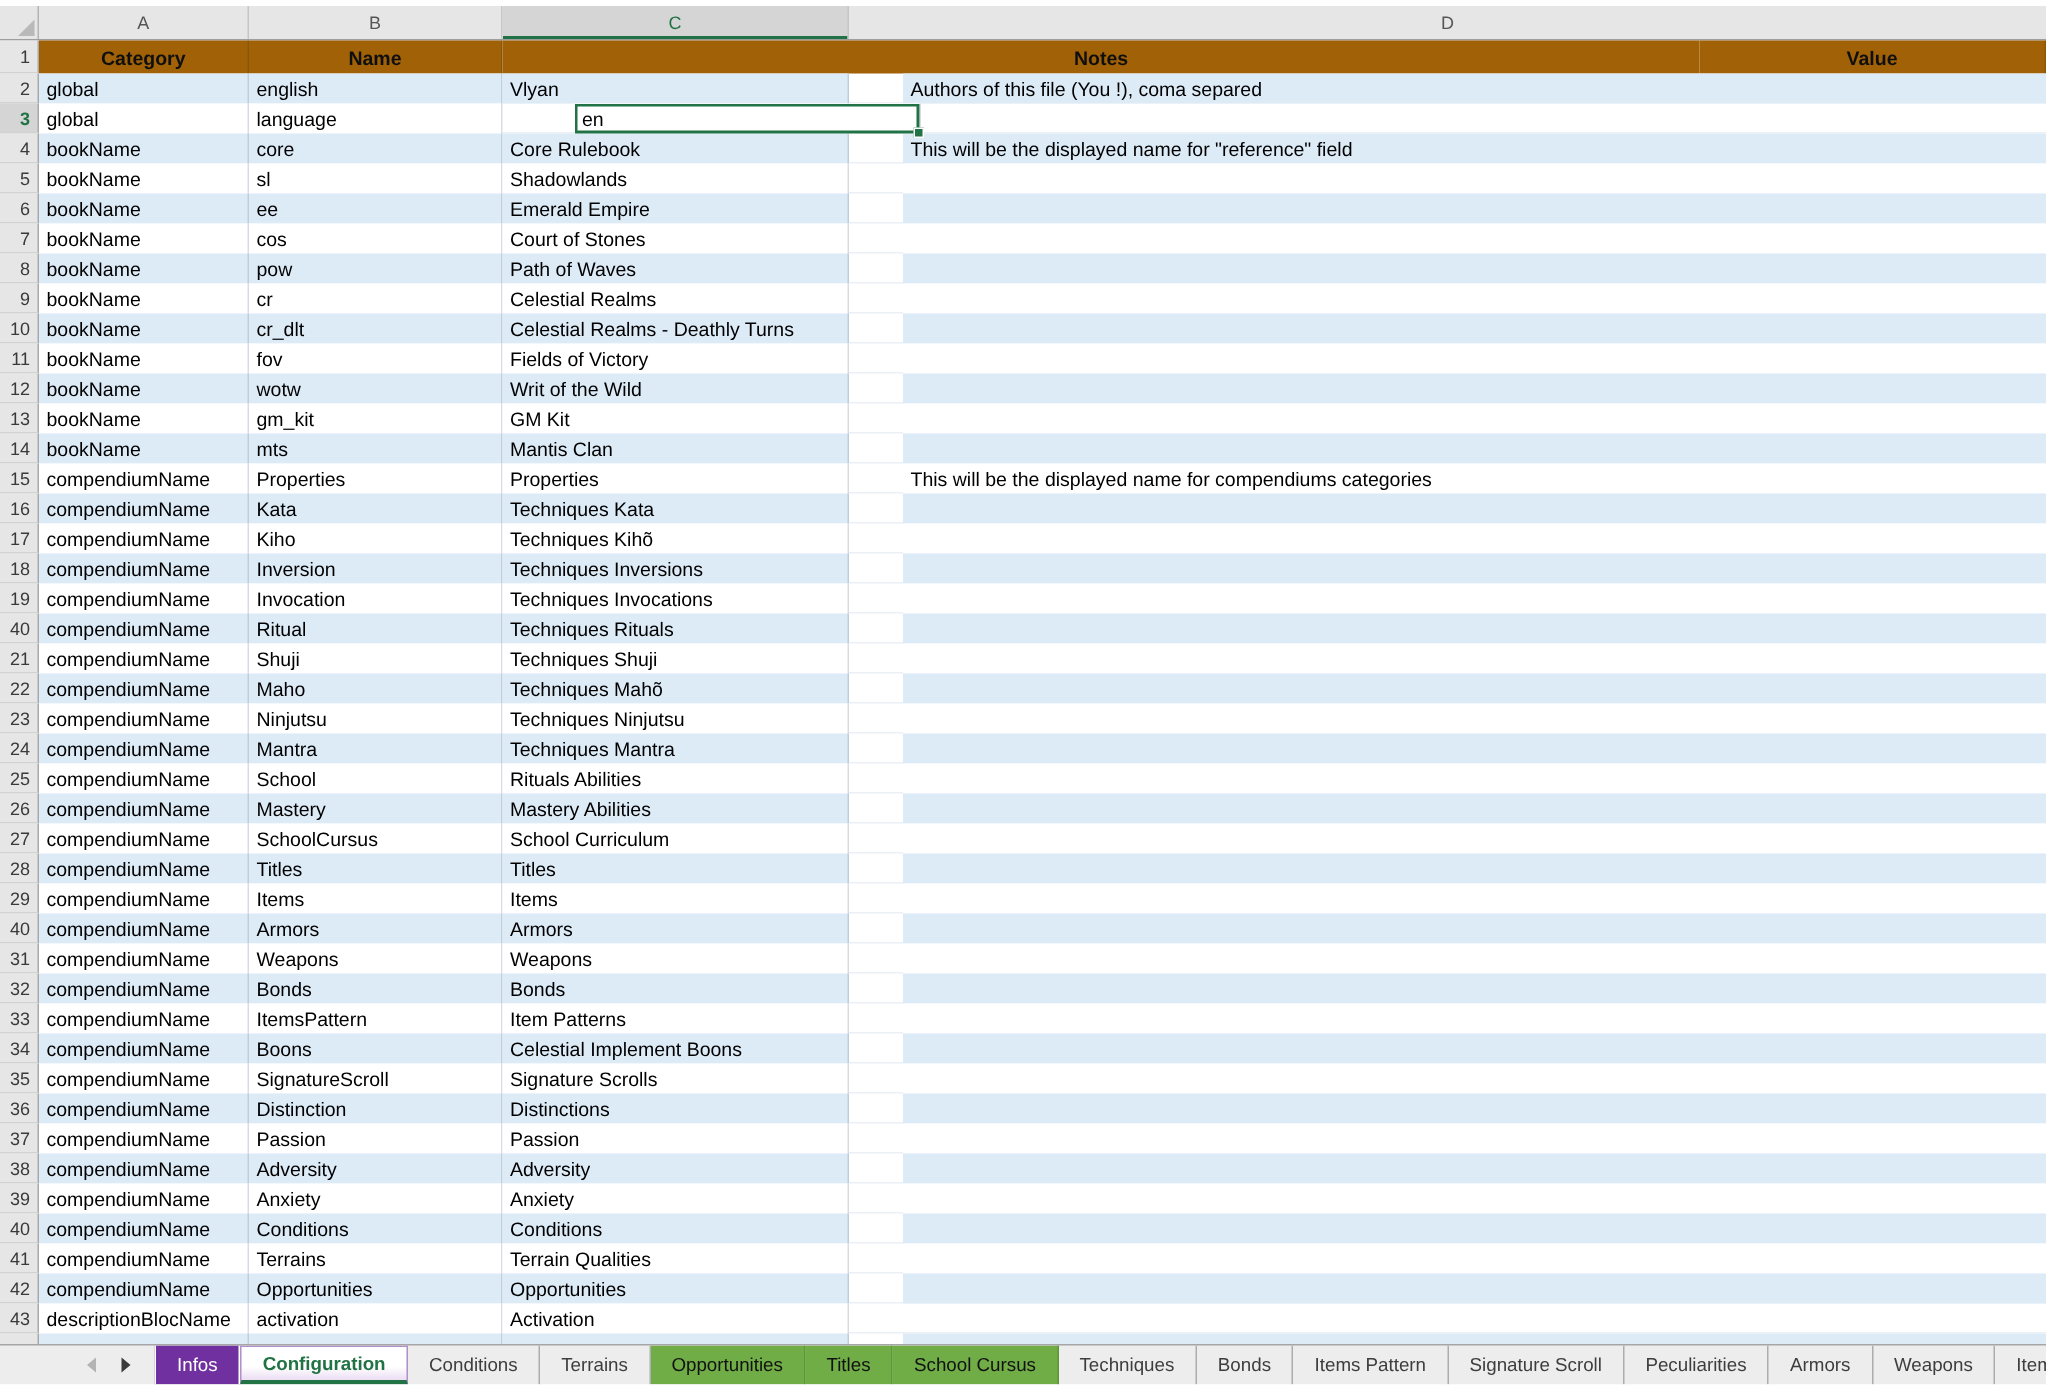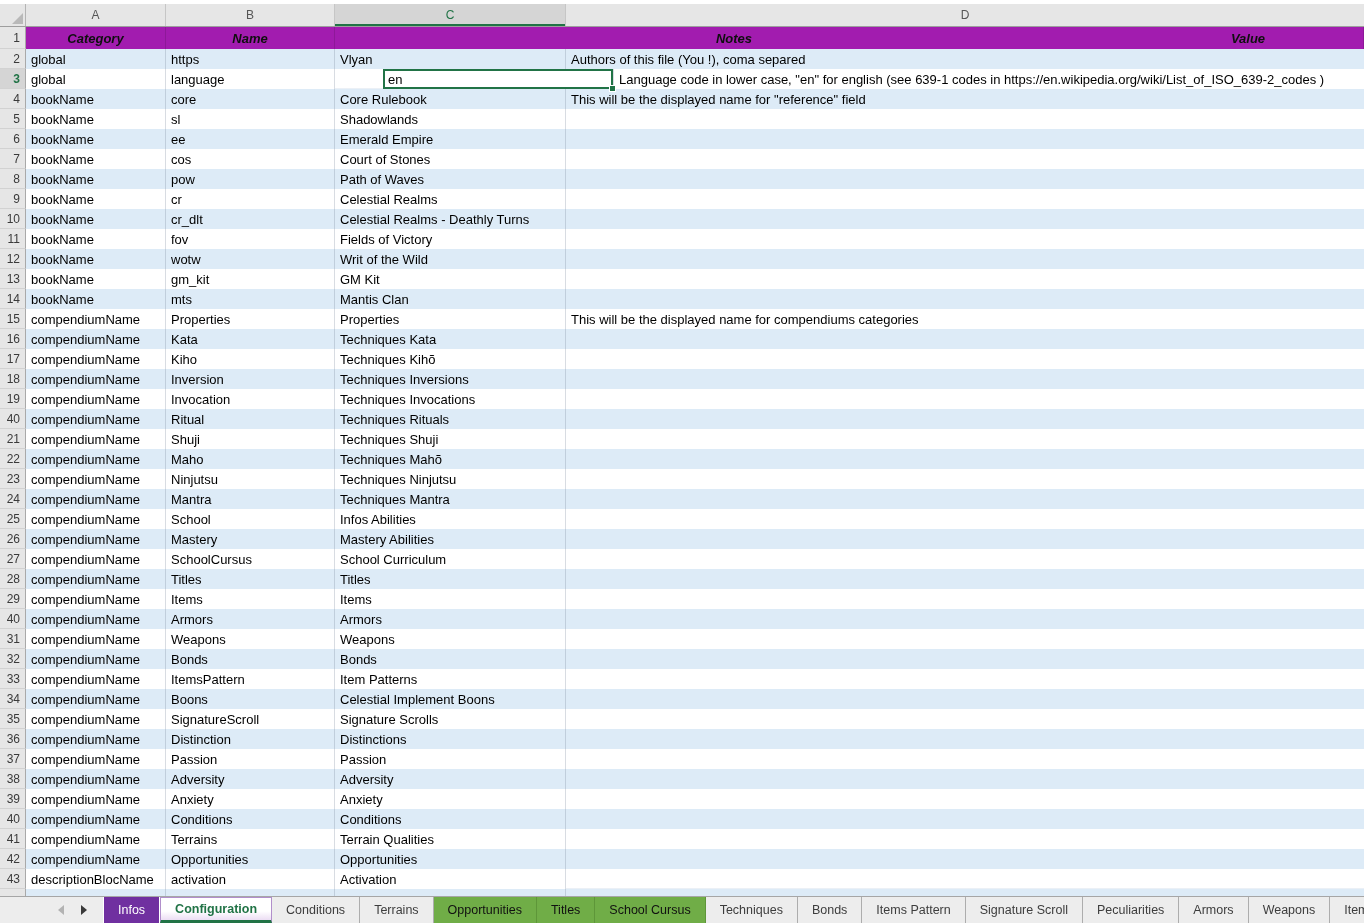--- a/index.html
+++ b/index.html
@@ -17,32 +17,32 @@
     font-size: 12px; color: #565656; border-right: 1px solid #C6C6C6; height: 100%; }
   .w-a { width: 140px; } .w-b { width: 169px; } .w-c { width: 231px; } .w-d { flex: 1; border-right: none; }
   .col-letter.selected { background: #D5D5D5; color: #217346; box-shadow: inset 0 -2px 0 #217346; }
 
   
   .header-row { display: flex; height: 22px; }
   .gutter { width: 26px; background: #E6E6E6; border-right: 1px solid #A9A9A9;
     border-bottom: 1px solid #D2D2D2; display: flex; align-items: center; justify-content: flex-end;
     padding-right: 5px; font-size: 12px; color: #3A3A3A; flex: none; }
   .gutter.active { background: #D5D5D5; color: #217346; font-weight: bold; }
-  .hcell { background: #a21caf; font-weight: bold; font-size: 13px; color: #0F0F0F;
+  .hcell { background: #a16207; font-weight: bold; font-size: 13px; color: #0F0F0F;
     display: flex; align-items: center; justify-content: center;
-    border-right: 1px solid rgba(0,0,0,0.12); height: 100%; font-style: italic; }
+    border-right: 1px solid rgba(0,0,0,0.12); height: 100%; }
   .hcell.w-d { border-right: none; }
 
   
   .row { display: flex; height: 20px; box-shadow: inset 0 -1px 0 rgba(110,150,190,0.14); }
   .row.band .cell { background: #DDEBF7; }
   .cell { background: #fff; font-size: 13px; color: #000; display: flex; align-items: center;
     padding: 0 3px 0 5px; white-space: nowrap; overflow: hidden;
     border-right: 1px solid rgba(125,140,160,0.30); height: 100%; }
-  .cell.w-d { border-right: none; }
+  .cell.w-d { border-right: none; margin-left: 36px; }
   .cell.active-cell { box-shadow: inset 0 0 0 2px #217346; position: relative; overflow: visible; z-index: 2; background: #fff !important; margin-left: 48px; }
   .fill-handle { position: absolute; right: -3px; bottom: -3px; width: 7px; height: 7px;
     background: #217346; border: 1px solid #fff; z-index: 3; }
   .row.sliver { height: 7px; box-shadow: none; }
   .row.sliver .gutter { border-bottom: none; }
 
   
   .tab-bar { height: 27px; background: #EDEDED; border-top: 1px solid #A6A6A6;
     display: flex; align-items: stretch; justify-content: flex-end; }
   .tab-nav { width: 103px; flex: none; display: flex; align-items: center; }
@@ -77,30 +77,29 @@
   <div class="hcell w-a">Category</div>
   <div class="hcell w-b">Name</div>
   <div class="hcell w-d">Notes</div>
   <div class="hcell w-c">Value</div>
 </div>
 
 <div id="sheet-rows">
     <div class="row band">
       <div class="gutter">2</div>
       <div class="cell w-a">global</div>
-      <div class="cell w-b">https</div>
+      <div class="cell w-b">english</div>
       <div class="cell w-c">Vlyan</div>
       <div class="cell w-d">Authors of this file (You !), coma separed</div>
     </div>
     <div class="row">
       <div class="gutter active">3</div>
       <div class="cell w-a">global</div>
       <div class="cell w-b">language</div>
       <div class="cell w-c active-cell">en<span class="fill-handle"></span></div>
-      <div class="cell w-d">Language code in lower case, "en" for english (see 639-1 codes in https://en.wikipedia.org/wiki/List_of_ISO_639-2_codes )</div>
     </div>
     <div class="row band">
       <div class="gutter">4</div>
       <div class="cell w-a">bookName</div>
       <div class="cell w-b">core</div>
       <div class="cell w-c">Core Rulebook</div>
       <div class="cell w-d">This will be the displayed name for "reference" field</div>
     </div>
     <div class="row">
       <div class="gutter">5</div>
@@ -239,21 +238,21 @@
       <div class="gutter">24</div>
       <div class="cell w-a">compendiumName</div>
       <div class="cell w-b">Mantra</div>
       <div class="cell w-c">Techniques Mantra</div>
       <div class="cell w-d"></div>
     </div>
     <div class="row">
       <div class="gutter">25</div>
       <div class="cell w-a">compendiumName</div>
       <div class="cell w-b">School</div>
-      <div class="cell w-c">Infos Abilities</div>
+      <div class="cell w-c">Rituals Abilities</div>
       <div class="cell w-d"></div>
     </div>
     <div class="row band">
       <div class="gutter">26</div>
       <div class="cell w-a">compendiumName</div>
       <div class="cell w-b">Mastery</div>
       <div class="cell w-c">Mastery Abilities</div>
       <div class="cell w-d"></div>
     </div>
     <div class="row">

